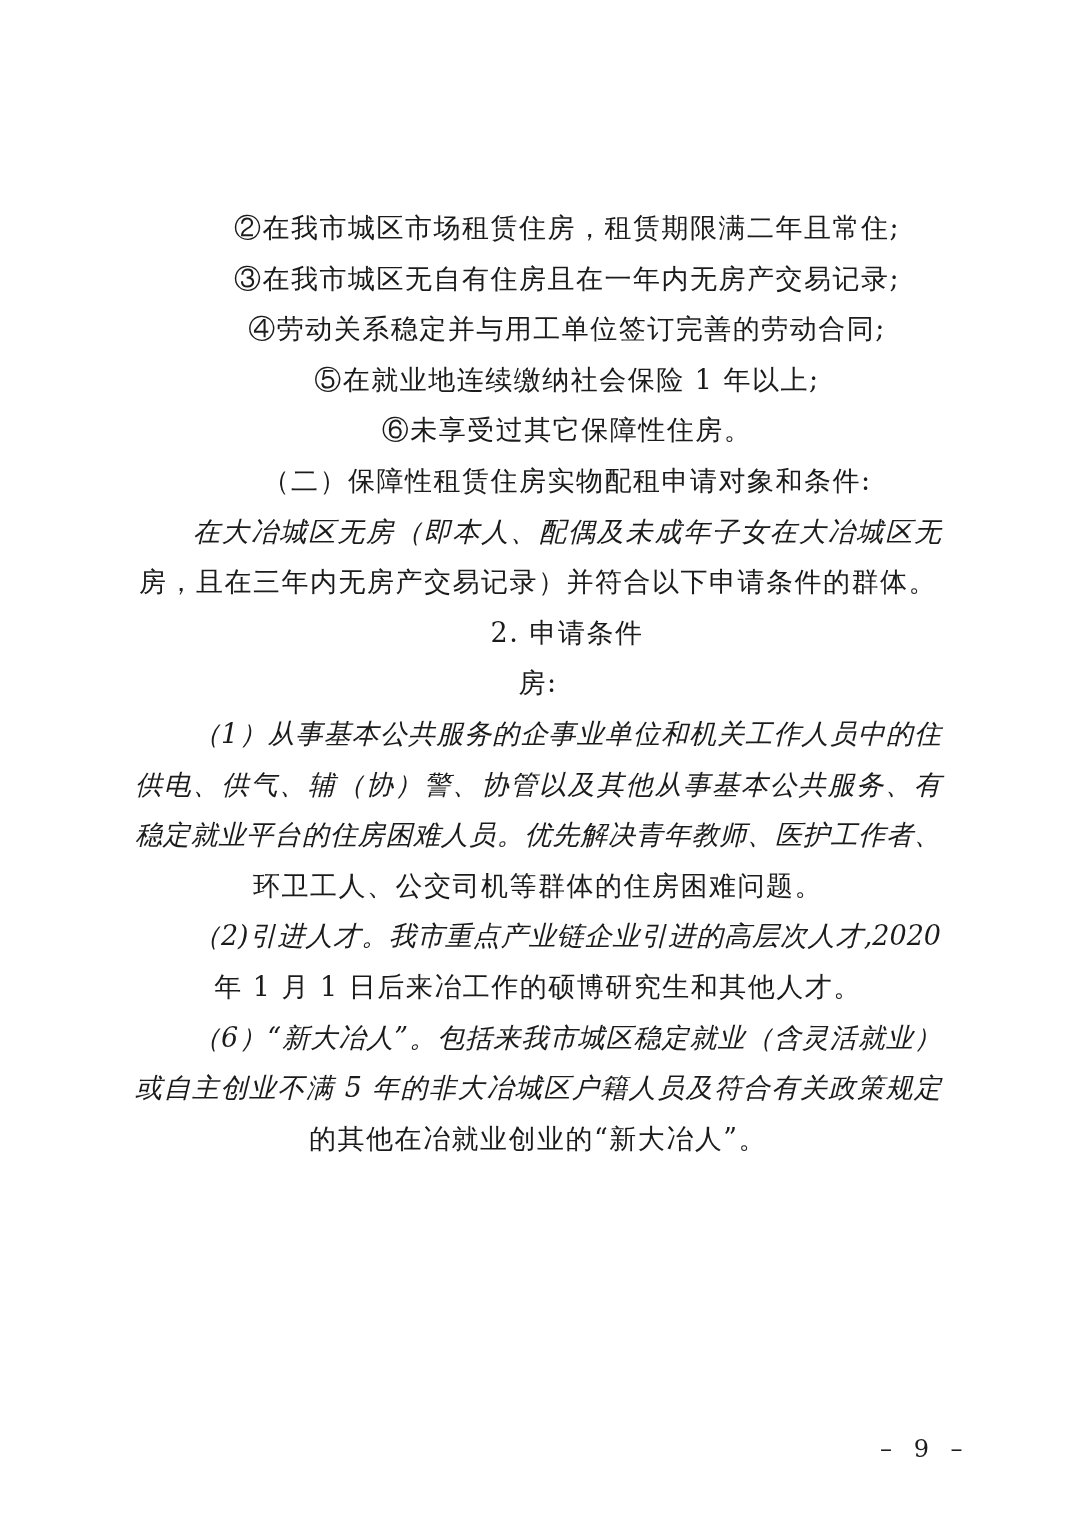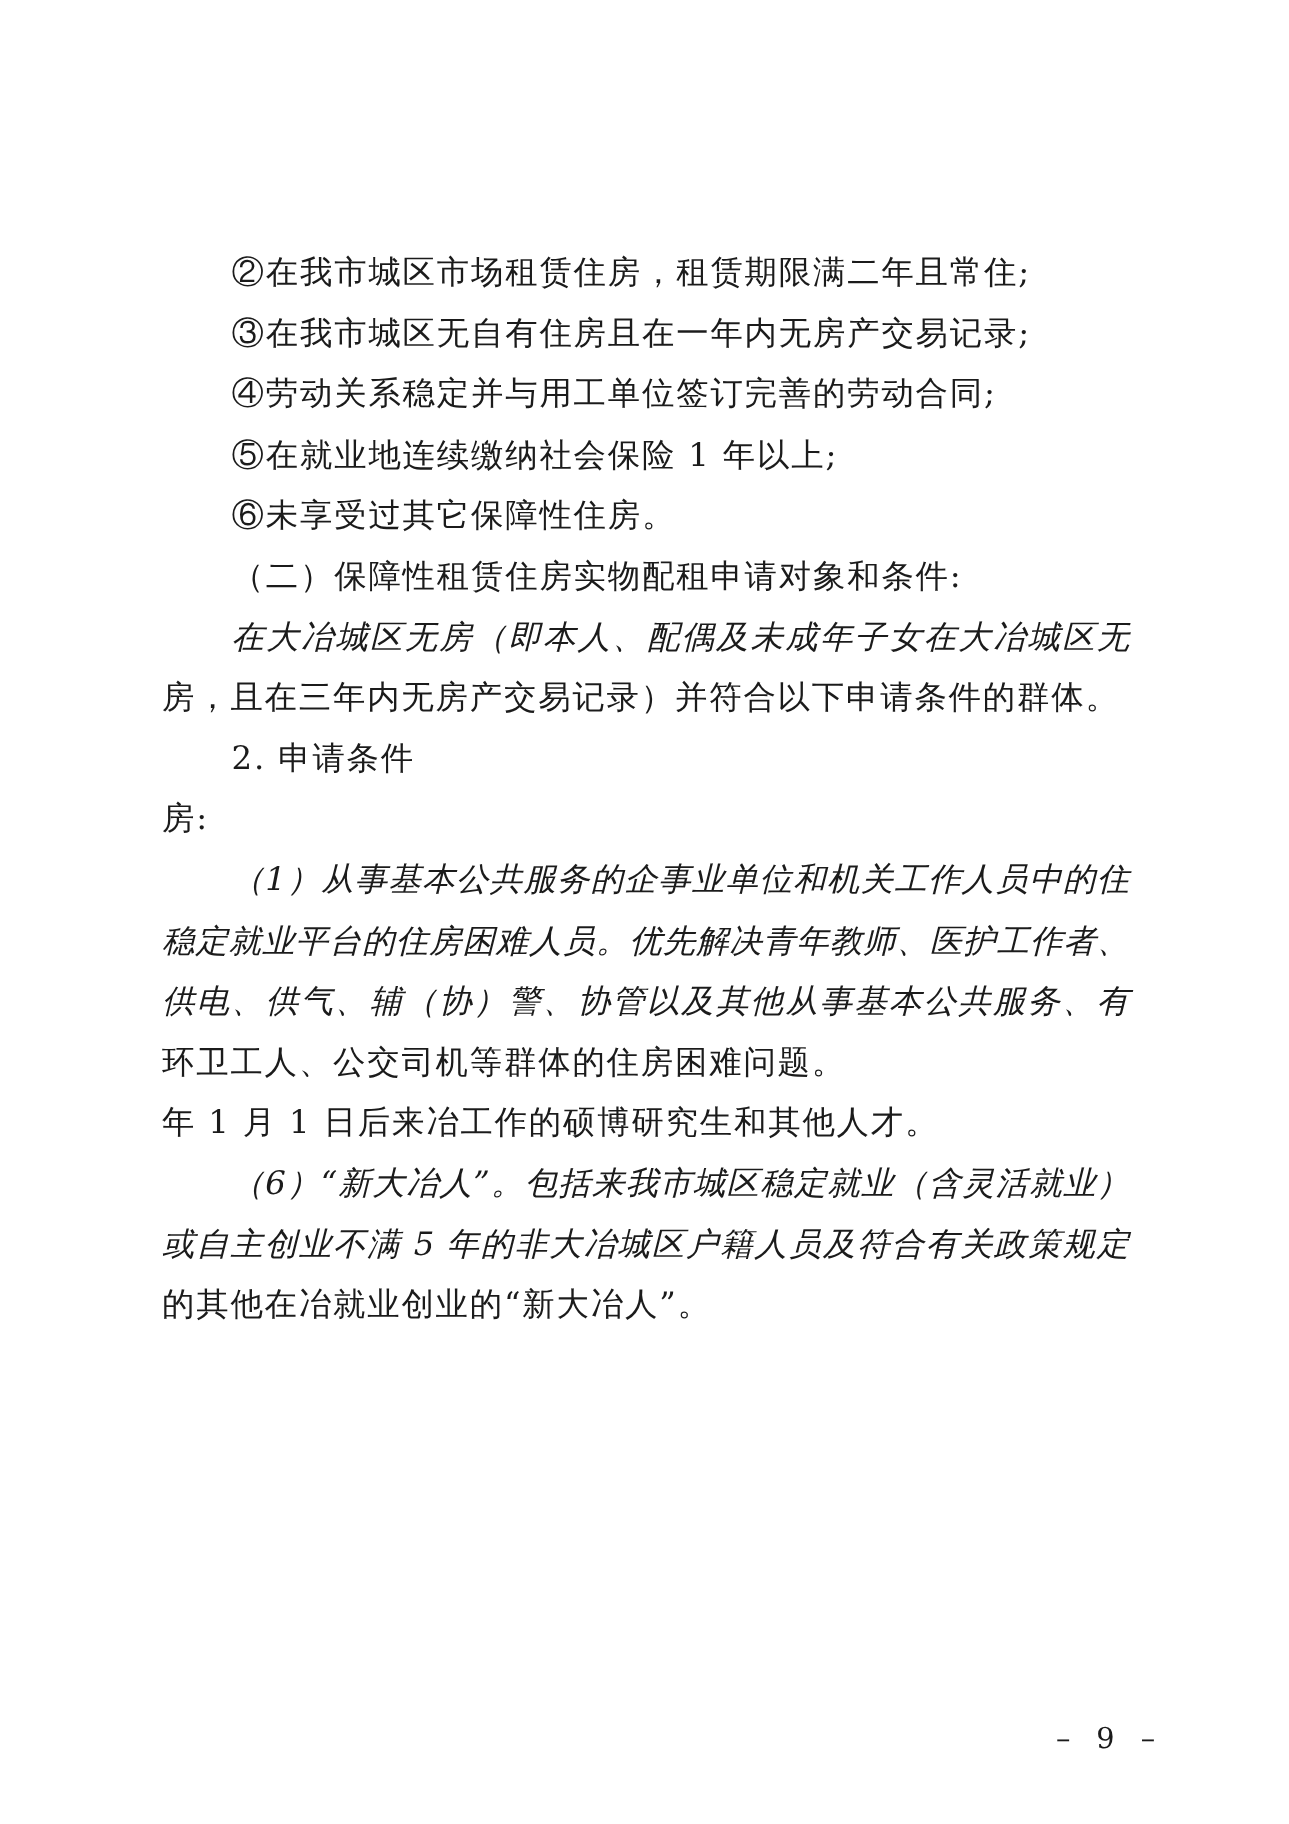--- a/index.html
+++ b/index.html
@@ -22,20 +22,21 @@
     top: 203px;
     width: 806px;
   }
   .line {
     height: 50.6px;
     line-height: 50.6px;
     font-size: 27px;
     letter-spacing: 1.5px;
     white-space: nowrap;
     overflow: visible;
+    text-align: center;
   }
   .line.indent {
     padding-left: 58px;
   }
   .line.fill {
     letter-spacing: 0;
     white-space: normal;
     text-align: justify;
     text-align-last: justify;
     text-justify: inter-character;
@@ -60,23 +61,24 @@
     <div class="line indent">③在我市城区无自有住房且在一年内无房产交易记录;</div>
     <div class="line indent">④劳动关系稳定并与用工单位签订完善的劳动合同;</div>
     <div class="line indent">⑤在就业地连续缴纳社会保险 1 年以上;</div>
     <div class="line indent">⑥未享受过其它保障性住房。</div>
     <div class="line indent">（二）保障性租赁住房实物配租申请对象和条件:</div>
     <div class="line indent fill">在大冶城区无房（即本人、配偶及未成年子女在大冶城区无</div>
     <div class="line">房，且在三年内无房产交易记录）并符合以下申请条件的群体。</div>
     <div class="line indent">2. 申请条件</div>
     <div class="line">房:</div>
     <div class="line indent fill">（1）从事基本公共服务的企事业单位和机关工作人员中的住</div>
+    <div class="line fill">供电、供气、辅（协）警、协管以及其他从事基本公共服务、有</div>
     <div class="line fill">稳定就业平台的住房困难人员。优先解决青年教师、医护工作者、</div>
-    <div class="line fill">供电、供气、辅（协）警、协管以及其他从事基本公共服务、有</div>
     <div class="line">环卫工人、公交司机等群体的住房困难问题。</div>
+    <div class="line indent fill">（2)引进人才。我市重点产业链企业引进的高层次人才,2020</div>
     <div class="line">年 1 月 1 日后来冶工作的硕博研究生和其他人才。</div>
     <div class="line indent fill">（6）“新大冶人”。包括来我市城区稳定就业（含灵活就业）</div>
     <div class="line fill">或自主创业不满 5 年的非大冶城区户籍人员及符合有关政策规定</div>
     <div class="line">的其他在冶就业创业的“新大冶人”。</div>
   </div>
 
   <div class="page-number">– 9 –</div>
 </div>
 
 </body></html>

